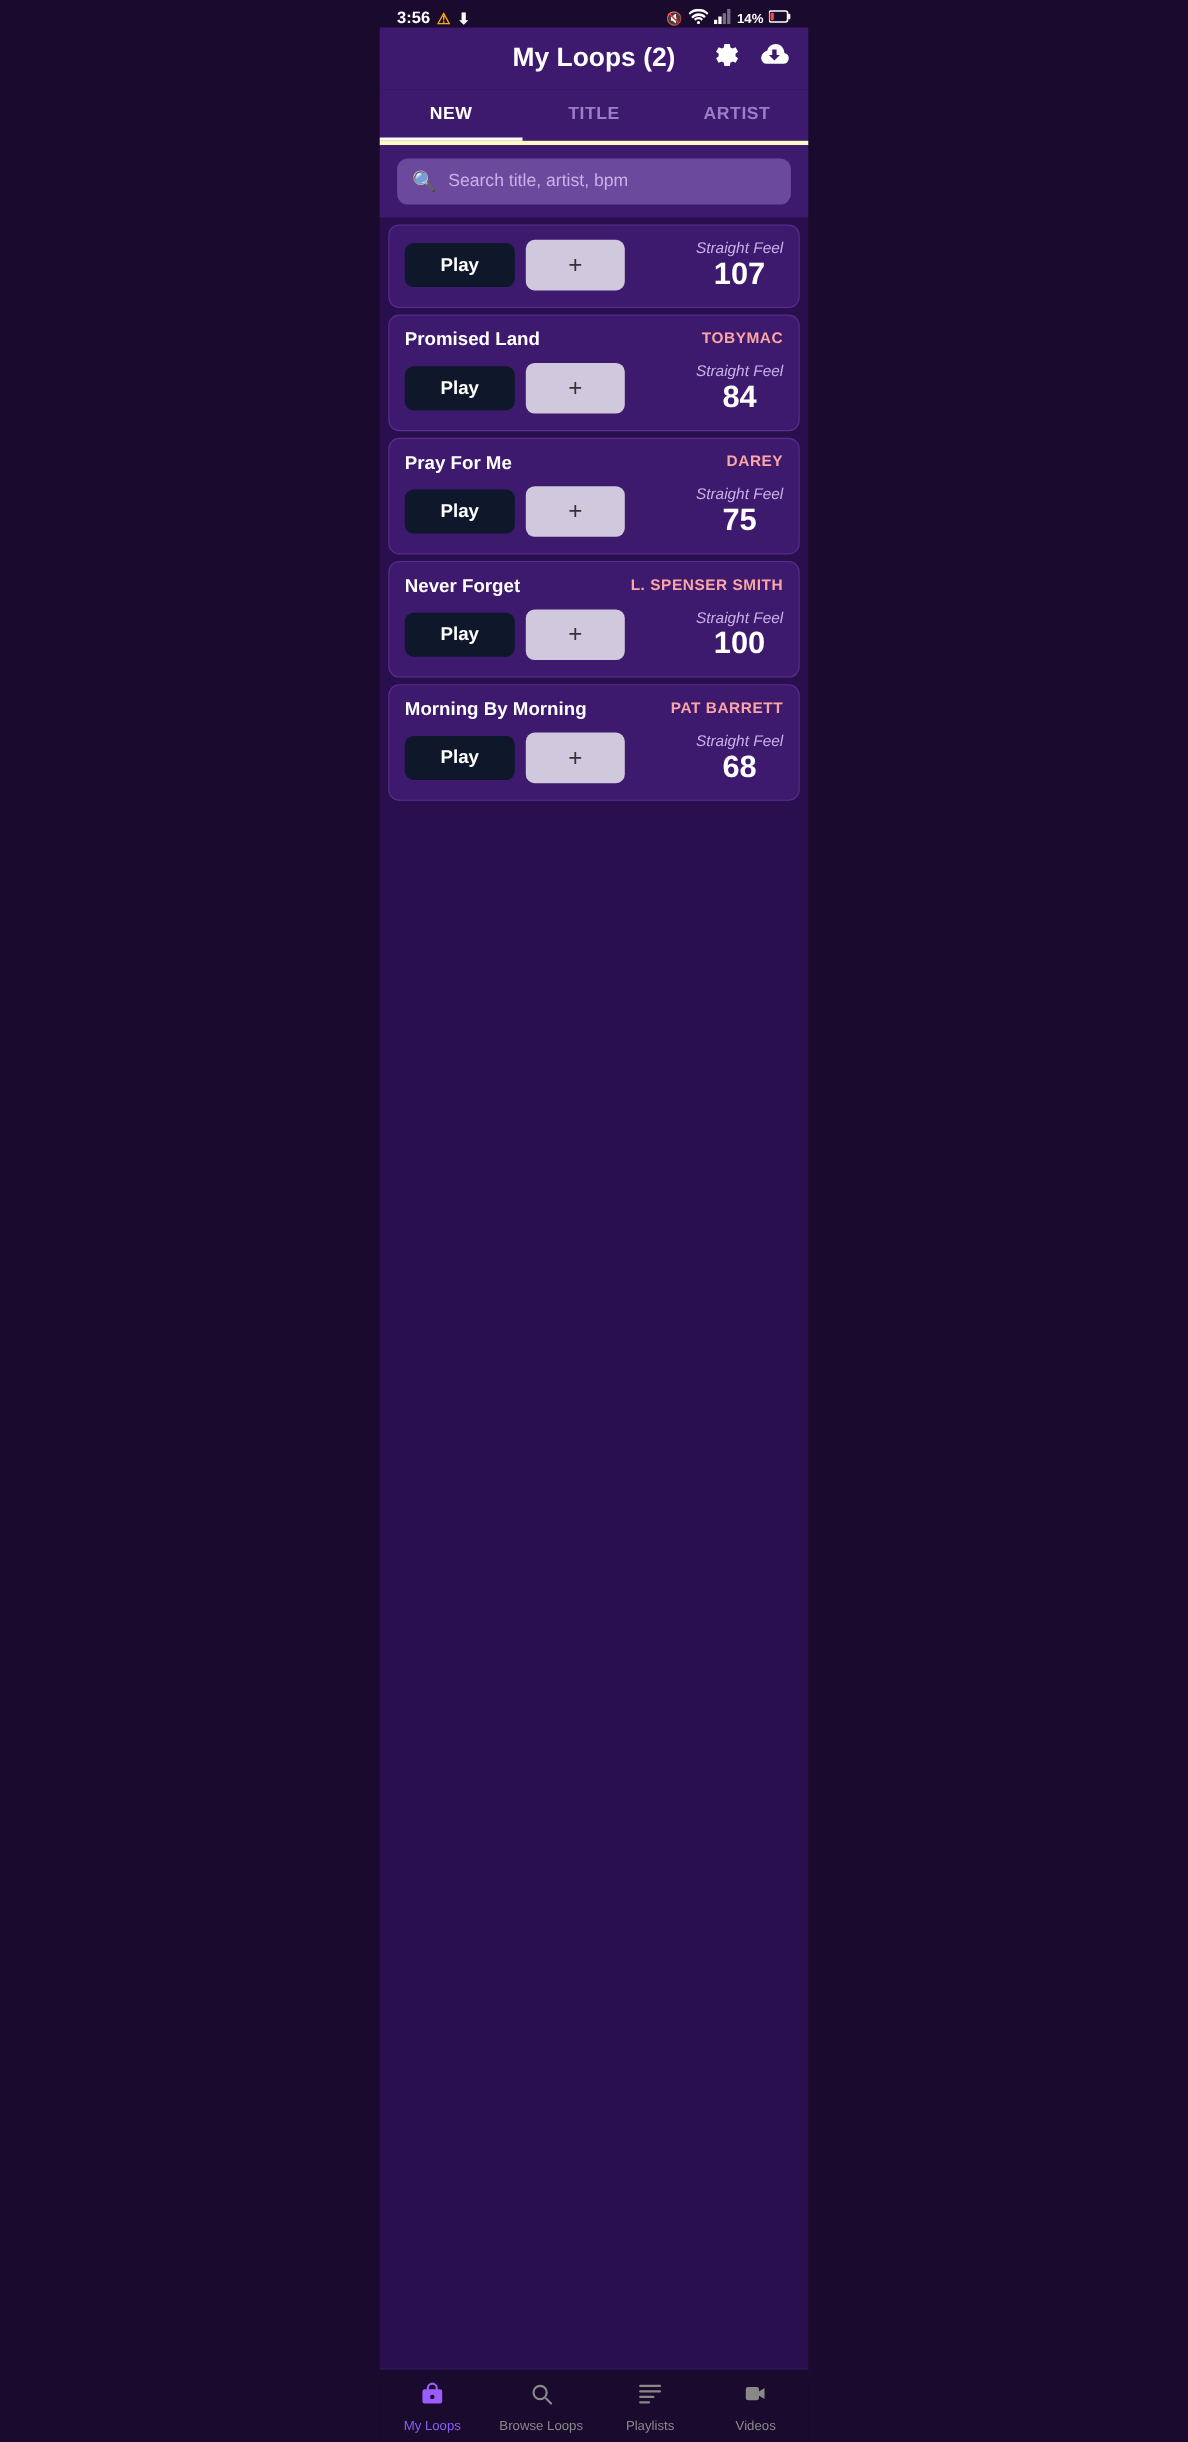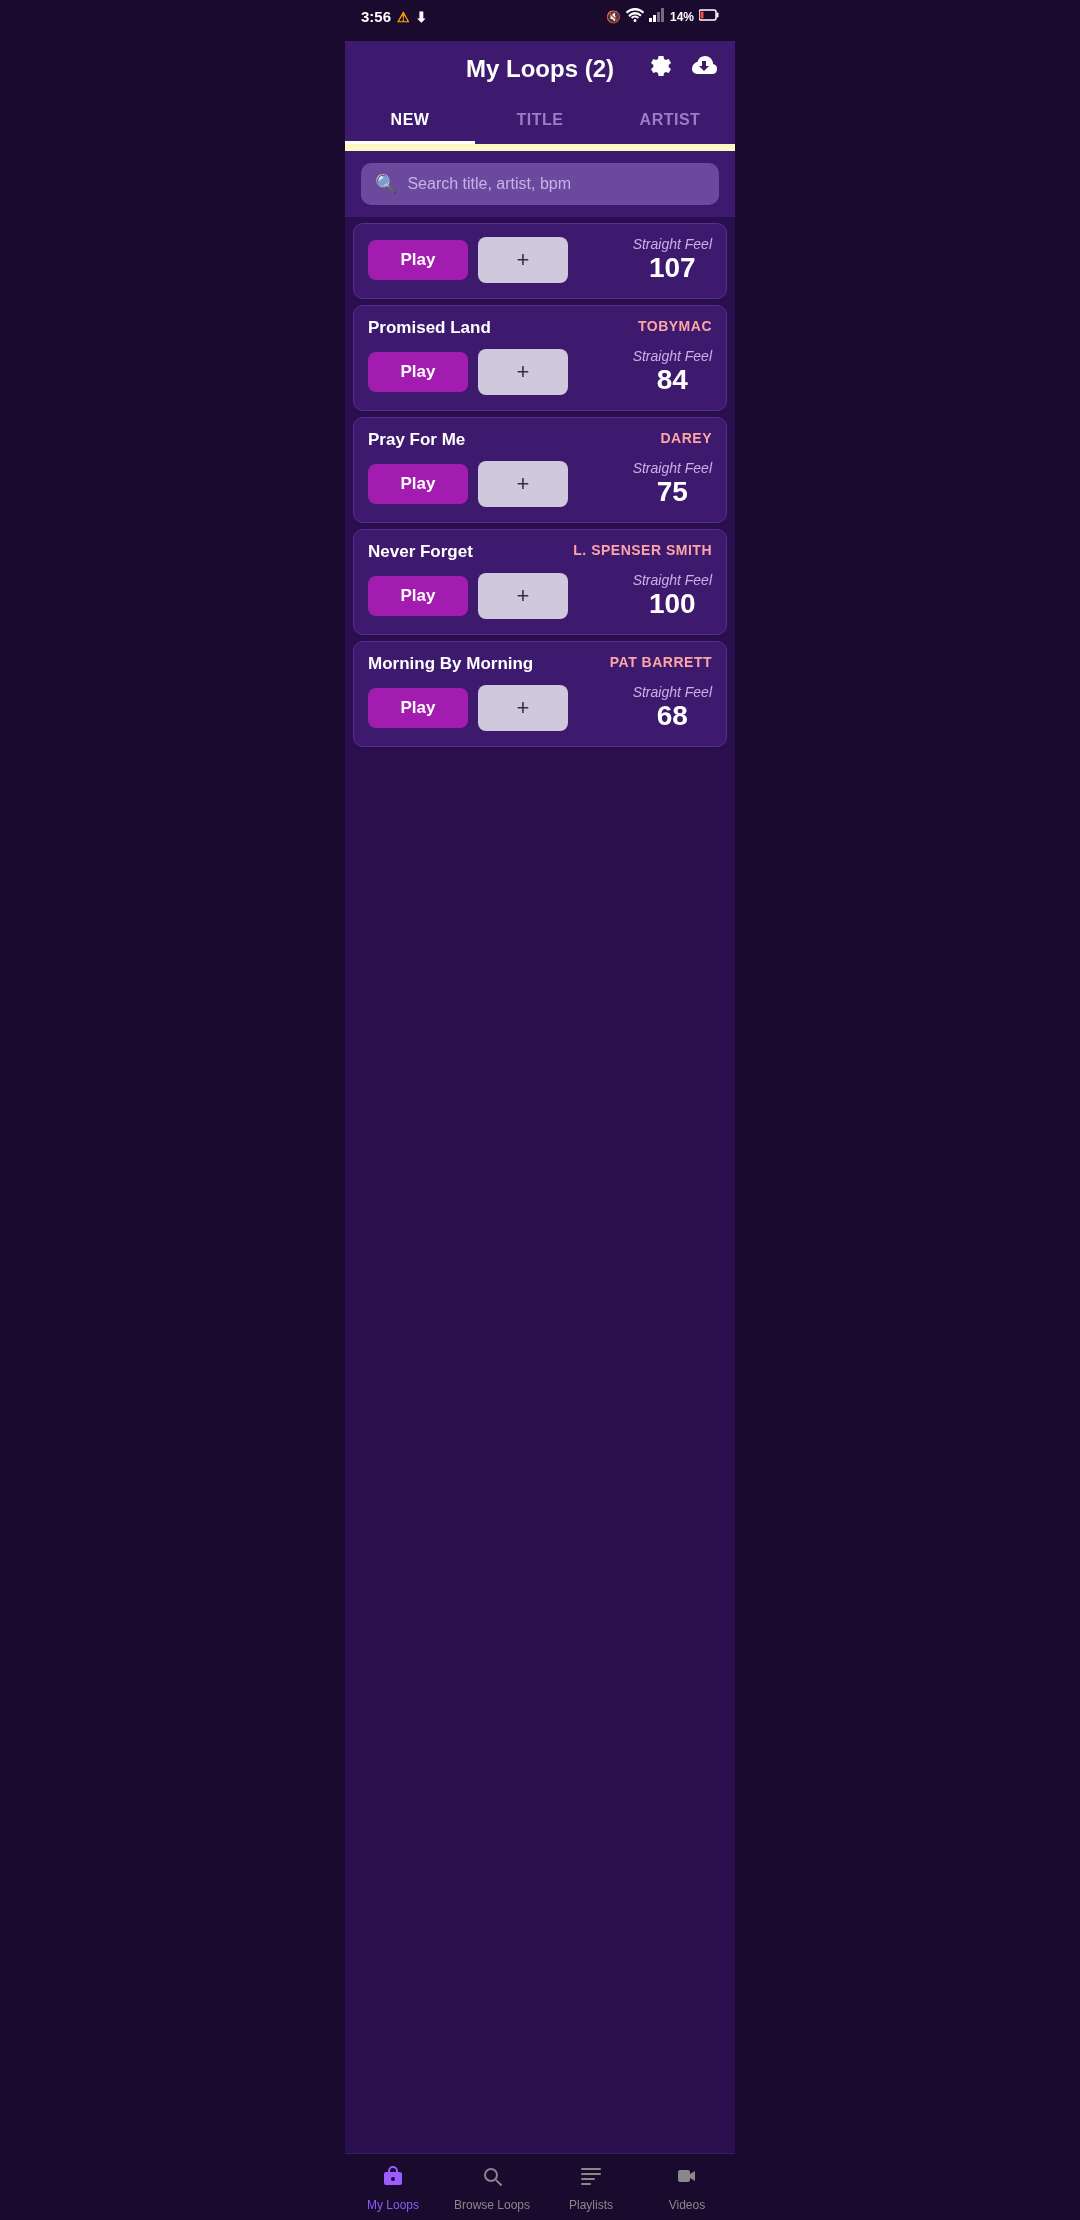--- a/index.html
+++ b/index.html
@@ -17,21 +17,21 @@
       position: relative;
       overflow-x: hidden;
     }
 
     
     .status-bar {
       background: #1a0a2e;
       display: flex;
       justify-content: space-between;
       align-items: center;
-      padding: 8px 16px 16px;
+      padding: 8px 16px 0;
       font-size: 13px;
       font-weight: 600;
     }
     .status-left { display: flex; align-items: center; gap: 6px; }
     .status-right { display: flex; align-items: center; gap: 5px; font-size: 12px; }
     .status-time { font-size: 15px; font-weight: 700; }
     .warn-icon { color: #ffa500; font-size: 14px; }
     .download-icon { color: #fff; font-size: 14px; }
 
     
@@ -61,21 +61,21 @@
       color: #ffffff;
       font-size: 24px;
       cursor: pointer;
       padding: 0;
     }
 
     
     .tabs {
       background: #3d1a6e;
       display: flex;
-      border-bottom: 7px solid #fef9c3;
+      border-bottom: 4px solid #fef9c3;
     }
     .tab {
       flex: 1;
       text-align: center;
       padding: 14px 0 12px;
       font-size: 16px;
       font-weight: 600;
       color: #9b7ec8;
       cursor: pointer;
       border-bottom: 3px solid transparent;
@@ -145,21 +145,21 @@
       letter-spacing: 0.5px;
     }
 
     .loop-controls {
       display: flex;
       align-items: center;
       gap: 10px;
     }
 
     .play-btn {
-      background: #a21caf;
+      background: #0f172a;
       color: #ffffff;
       border: none;
       border-radius: 8px;
       padding: 10px 26px;
       font-size: 17px;
       font-weight: 600;
       cursor: pointer;
       min-width: 100px;
     }
 

